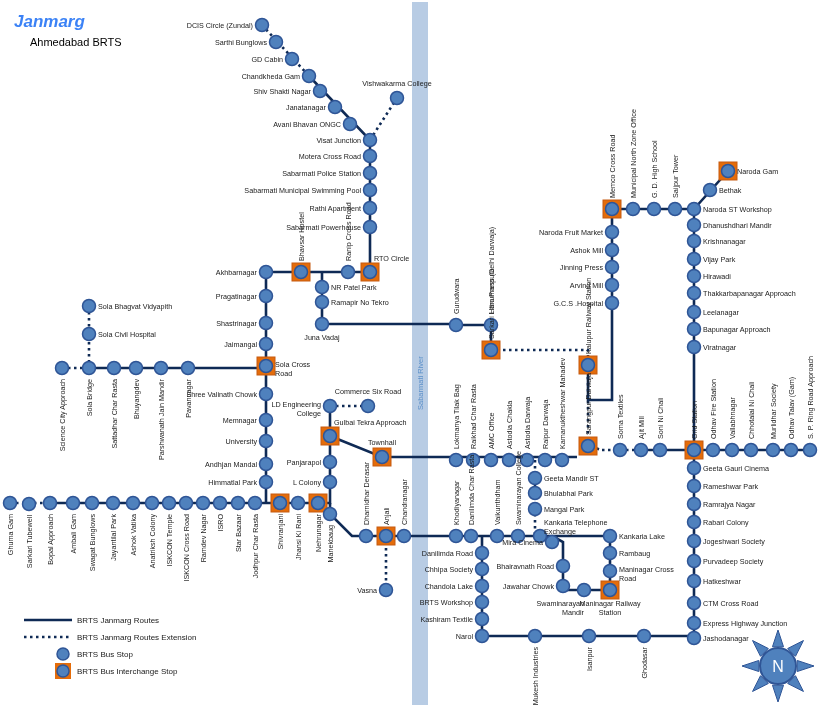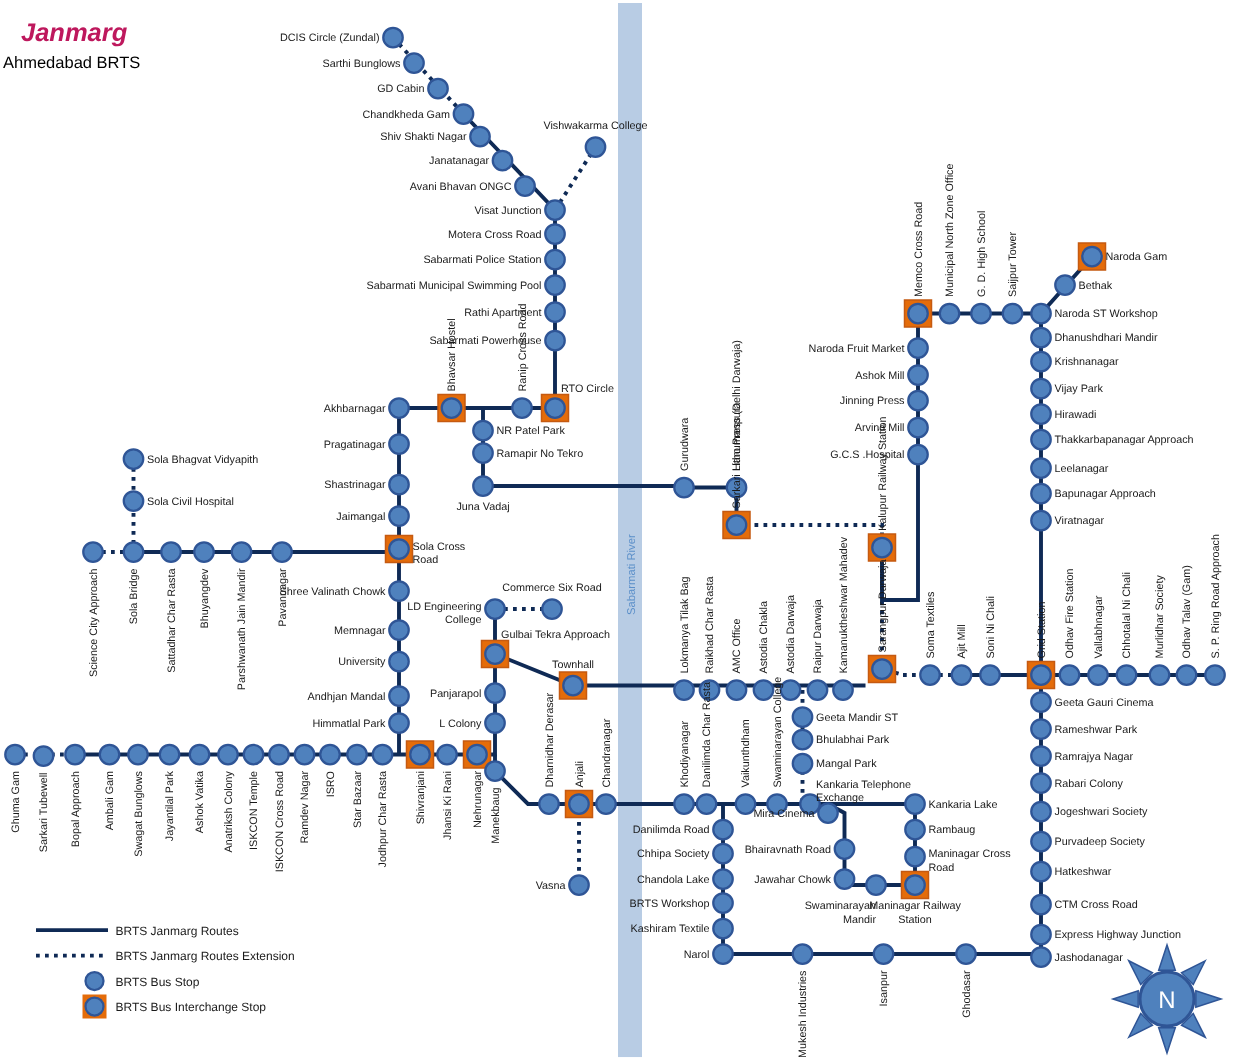--- a/index.html
+++ b/index.html
@@ -1,19 +1,19 @@
 <!DOCTYPE html>
 <html><head>
 <meta charset="utf-8">
 <style>
   html, body { margin: 0; padding: 0; background: #ffffff; }
   #map { position: relative; width: 834px; height: 705px; overflow: hidden; background: #fff; font-family: "Liberation Sans", sans-serif; }
   #map svg { position: absolute; left: 0; top: 0; }
-  .title { position: absolute; left: 14px; top: 12px; font-size: 17px; font-weight: bold; font-style: italic; color: #be185d; }
-  .subtitle { position: absolute; left: 2px; top: 36px; font-size: 11px; color: #000; }
+  .title { position: absolute; left: 14px; top: 12px; font-size: 17px; font-weight: bold; font-style: italic; color: #3b82f6; }
+  .subtitle { position: absolute; left: 30px; top: 36px; font-size: 11px; color: #000; }
   .lbl { font-family: "Liberation Sans", sans-serif; font-size: 7.2px; fill: #1a1a1a; }
   .river-lbl { font-family: "Liberation Sans", sans-serif; font-size: 7.5px; fill: #5b8fc9; }
   .legend-lbl { font-family: "Liberation Sans", sans-serif; font-size: 8px; fill: #1a1a1a; }
 </style>
 </head>
 <body>
 
 <div id="map">
   <div class="title">Janmarg</div>
   <div class="subtitle">Ahmedabad BRTS</div>

